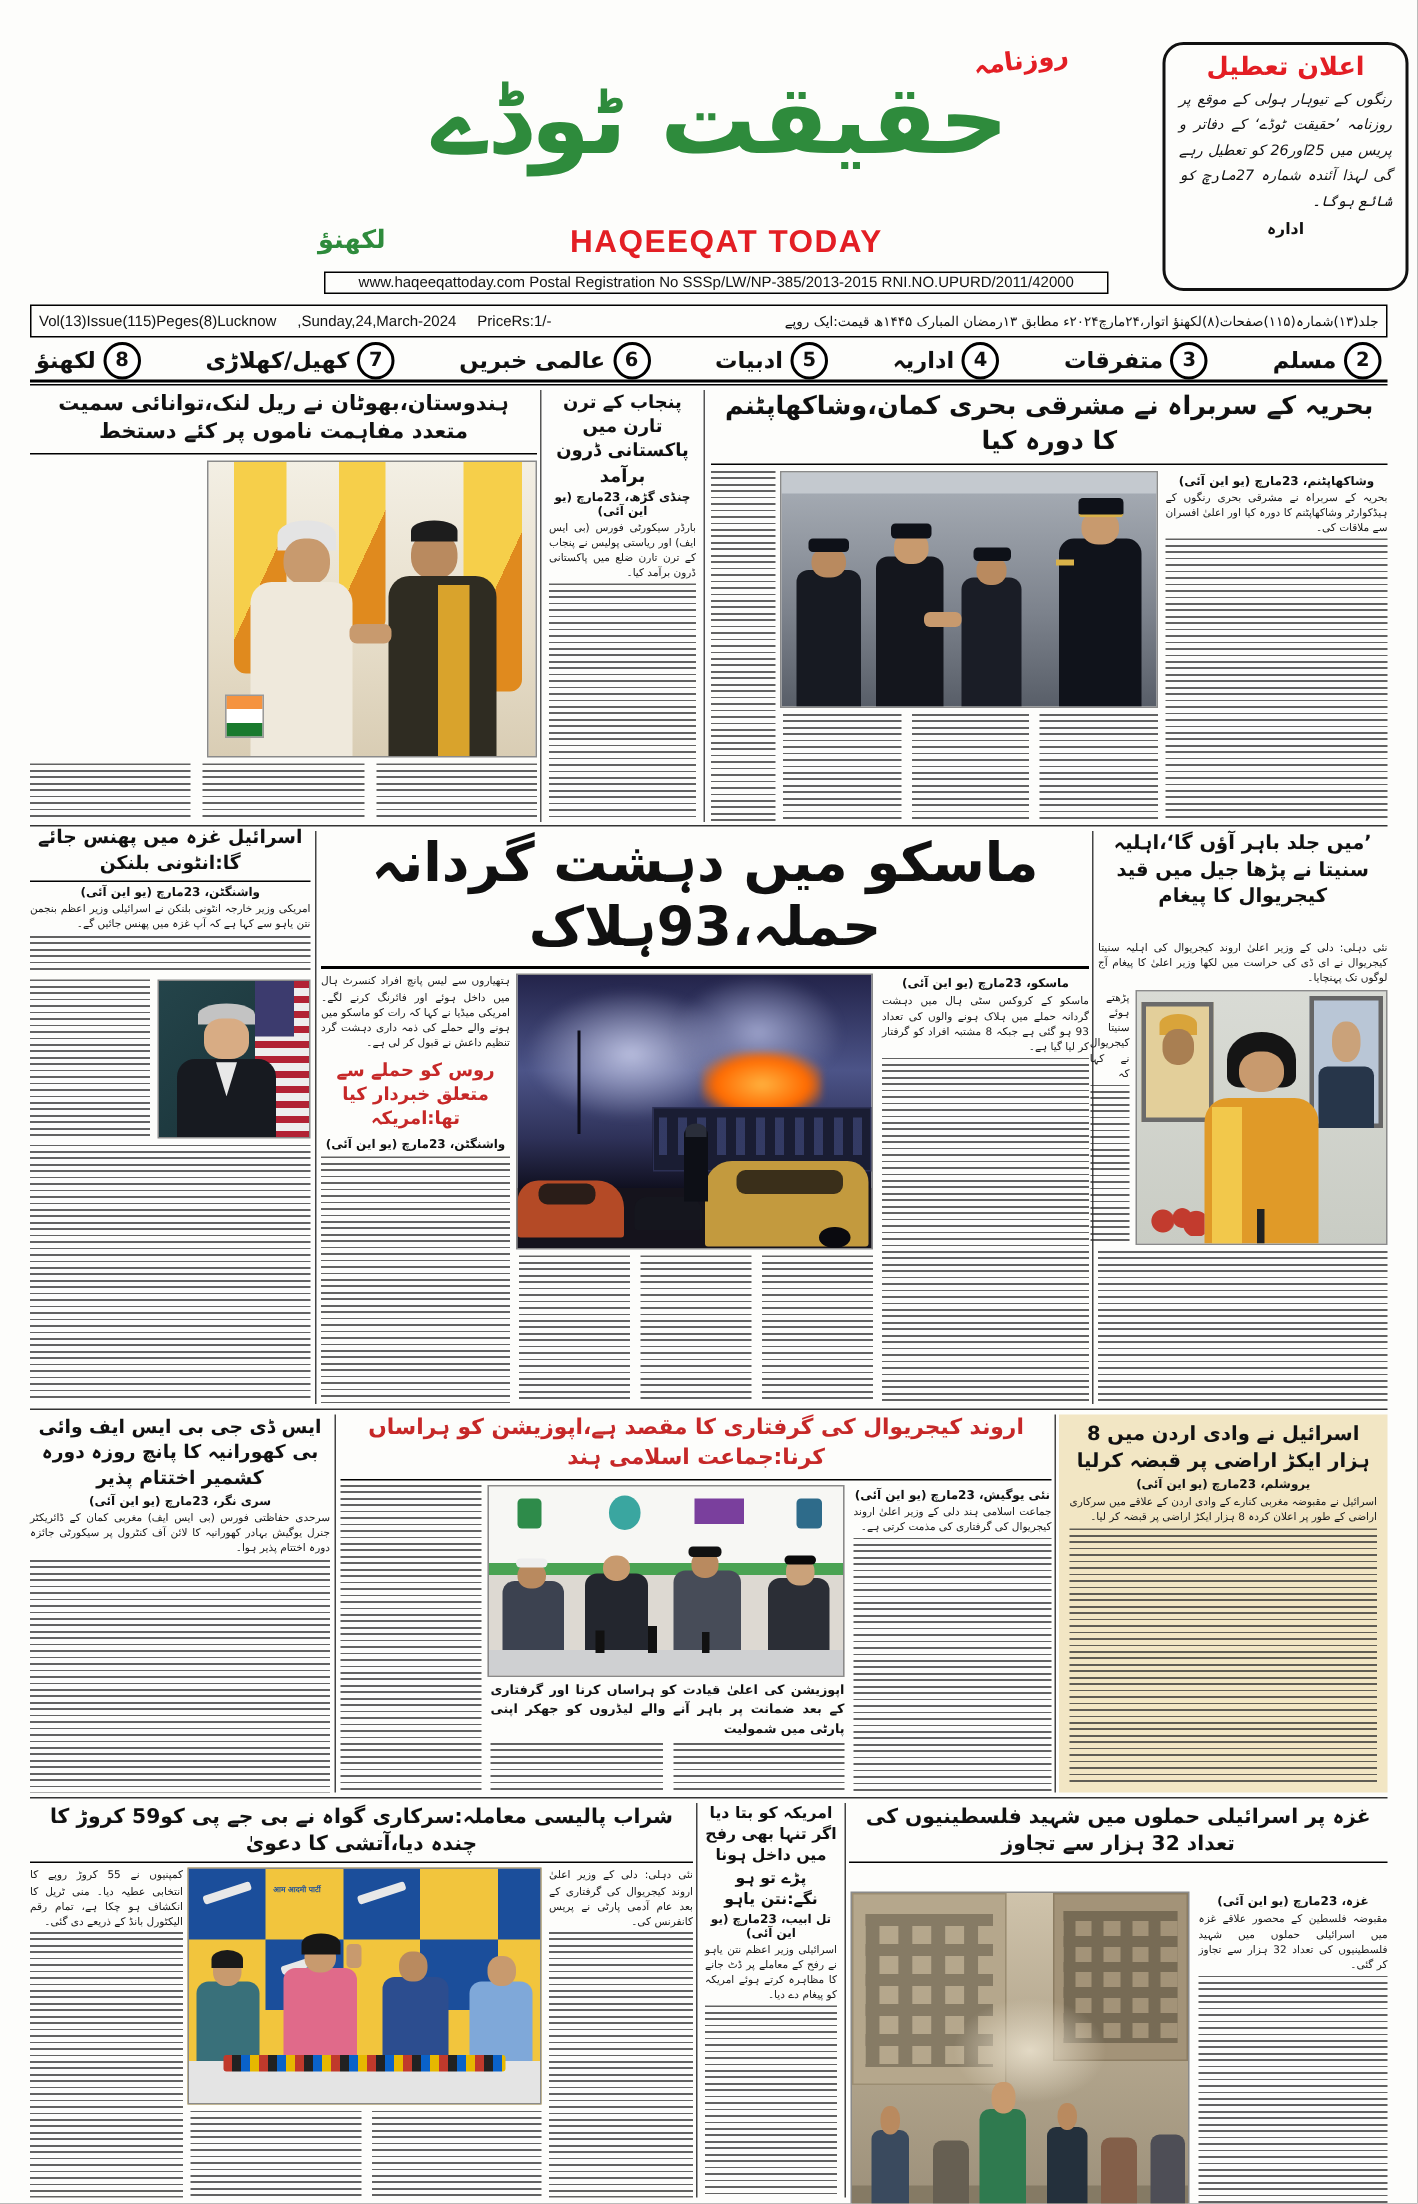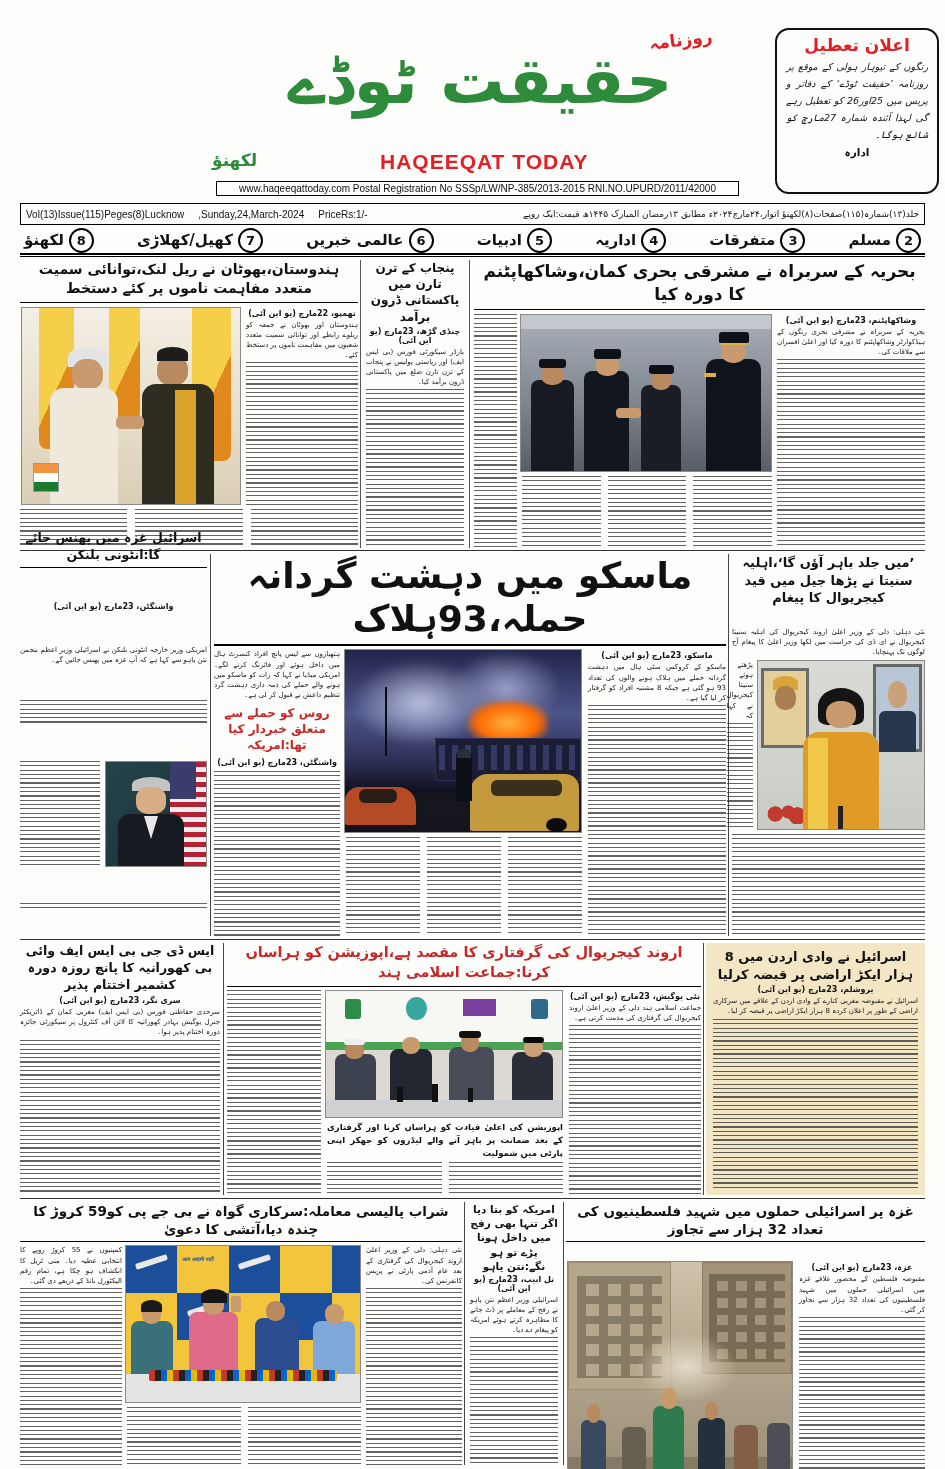--- a/index.html
+++ b/index.html
@@ -83,25 +83,20 @@
     <span class="navitem">
       <span class="ncirc">8</span>
       <span>لکھنؤ</span>
     </span>
   </div>
   <div class="abs" style="left:20px;top:253px;width:905px;height:4px;border-top:2px solid #000;border-bottom:1px solid #000;box-sizing:border-box;"></div>
 
   <div class="abs col" style="left:20px;top:260px;width:338px;height:288px;">
     <div class="hl u" style="font-size:14px;border-bottom:1px solid #000;padding-bottom:4px;">ہندوستان،بھوٹان نے ریل لنک،توانائی سمیت متعدد مفاہمت ناموں پر کئے دستخط</div>
     <div class="row" style="gap:5px;margin-top:4px;flex:none;">
-      <div class="col" style="width:112px;">
-        <div class="dl">تھمپو، 22مارچ (یو این آئی)</div>
-        <div class="bd">ہندوستان اور بھوٹان نے جمعہ کو ریلوے رابطے اور توانائی سمیت متعدد شعبوں میں مفاہمت ناموں پر دستخط کئے۔</div>
-        <div class="tx" style="flex:1;margin-top:2px;"></div>
-      </div>
       <div class="ph" style="width:218px;height:196px;background:linear-gradient(180deg,#f3efe4,#e6ddc9 60%,#d9cdb4);">
         <div class="abs" style="left:8%;top:0;width:16%;height:72%;background:linear-gradient(115deg,#f6cf4a 55%,#e08a1e 55%);border-radius:0 0 8px 8px;"></div>
         <div class="abs" style="left:40%;top:0;width:14%;height:58%;background:linear-gradient(115deg,#f6cf4a 55%,#e08a1e 55%);border-radius:0 0 8px 8px;"></div>
         <div class="abs" style="right:4%;top:0;width:18%;height:78%;background:linear-gradient(115deg,#f6cf4a 55%,#e08a1e 55%);border-radius:0 0 8px 8px;"></div>
         <div class="abs" style="left:21%;top:20%;width:18%;height:10%;background:#e4e4e4;border-radius:50% 50% 0 0;"></div>
         <div class="abs" style="left:23%;top:26%;width:14%;height:16%;background:#c89a6e;border-radius:45%;"></div>
         <div class="abs" style="left:13%;top:41%;width:31%;height:59%;background:#efe9dc;border-radius:14px 14px 0 0;"></div>
         <div class="abs" style="right:24%;top:24%;width:14%;height:16%;background:#b98a5f;border-radius:45%;"></div>
         <div class="abs" style="right:24%;top:20%;width:14%;height:7%;background:#1d1d1d;border-radius:50% 50% 0 0;"></div>
         <div class="abs" style="right:12%;top:39%;width:33%;height:61%;background:#2f2c22;border-radius:14px 14px 0 0;"></div>
@@ -156,21 +151,21 @@
           <div class="tx" style="flex:1;"></div>
           <div class="tx" style="flex:1;"></div>
         </div>
       </div>
       <div class="tx" style="flex:1;"></div>
     </div>
   </div>
 
   <div class="hdiv" style="top:550px;"></div>
 
-  <div class="abs col" style="left:20px;top:530px;width:187px;height:382px;gap:32px;">
+  <div class="abs col" style="left:20px;top:550px;width:187px;height:382px;">
     <div class="hl u" style="font-size:12.5px;border-bottom:1px solid #000;padding-bottom:3px;">اسرائیل غزہ میں پھنس جائے گا:انٹونی بلنکن</div>
     <div class="dl">واشنگٹن، 23مارچ (یو این آئی)</div>
     <div class="bd">امریکی وزیر خارجہ انٹونی بلنکن نے اسرائیلی وزیر اعظم بنجمن نتن یاہو سے کہا ہے کہ آپ غزہ میں پھنس جائیں گے۔</div>
     <div class="tx" style="height:26px;margin:3px 0;"></div>
     <div class="row" style="gap:5px;flex:none;">
       <div class="ph" style="width:100px;height:104px;background:linear-gradient(135deg,#24444a,#183036);">
         <div class="abs" style="right:0;top:0;width:36%;height:100%;background:repeating-linear-gradient(180deg,#b22234 0 5px,#eeeeee 5px 10px);"></div>
         <div class="abs" style="right:10%;top:0;width:26%;height:36%;background:#3c3b6e;"></div>
         <div class="abs" style="left:26%;top:14%;width:38%;height:14%;background:#c3c3c3;border-radius:50% 50% 0 0;"></div>
         <div class="abs" style="left:30%;top:24%;width:30%;height:26%;background:#d8ac84;border-radius:40%;"></div>

